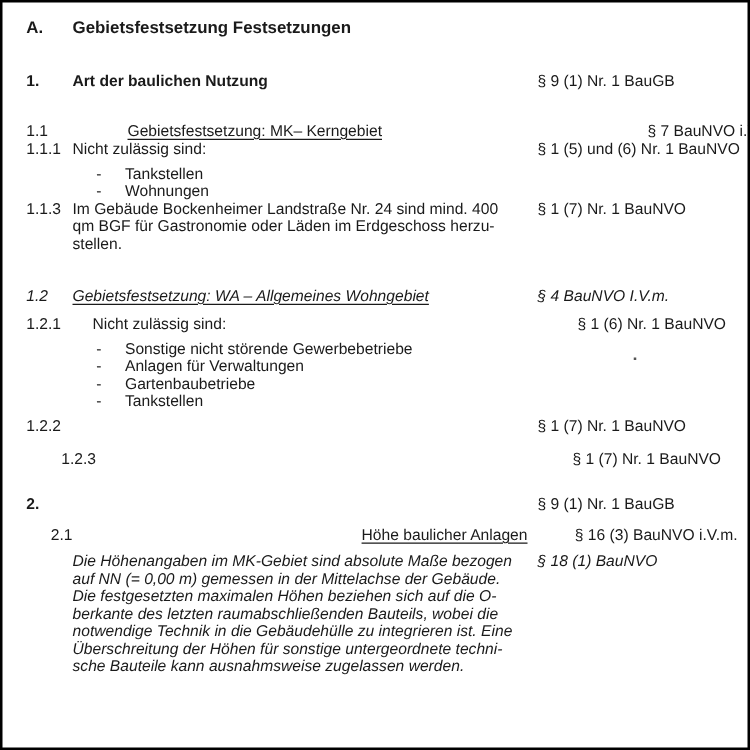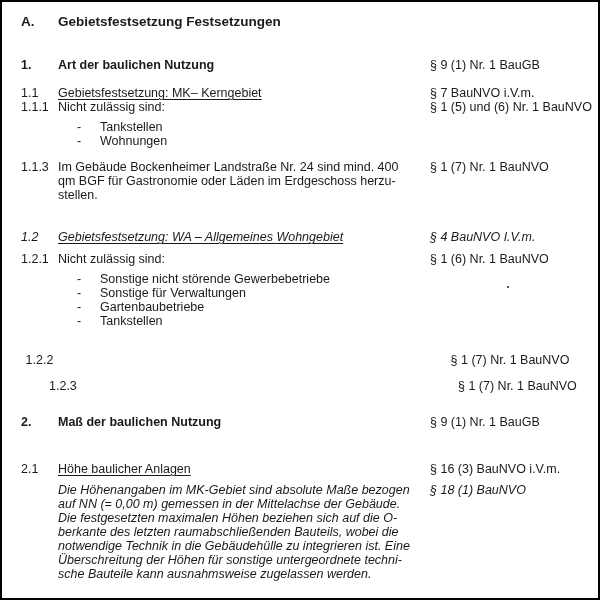--- a/index.html
+++ b/index.html
@@ -31,31 +31,31 @@
   .ref  { grid-column: 3; white-space: nowrap; }
   .bold { font-weight: bold; }
   .underline { text-decoration: underline; text-decoration-thickness: 1px; text-underline-offset: 2px; }
   .wrap { white-space: pre-line; }
   .heading-a { font-size: 13.5px; }
   .bullet { display: flex; }
   .bullet .dash { width: 23px; padding-left: 19px; box-sizing: content-box; flex: none; }
 
   
   .r-1   { margin-top: 29px; }
-  .r-11  { margin-top: 14px; }
+  .r-11  { margin-top: 26px; gap: 44px; }
   .r-111 { }
   .r-b1  { margin-top: 6px;  }
-  .r-113 { margin-top: 12px; }
+  .r-113 { }
   .r-12  { margin-top: 28px; font-style: italic; }
-  .r-121 { margin-top: 8px;  }
+  .r-121 { margin-top: 8px; gap: 16px;  }
   .r-b2  { margin-top: 6px;  }
-  .r-122 { margin-top: 25px; text-align: center; }
+  .r-122 { margin-top: 6px; }
   .r-123 { margin-top: 12px; margin-left: 28px; }
   .r-2   { margin-top: 22px; }
-  .r-21  { margin-top: 33px; }
+  .r-21  { margin-top: 11px; text-align: right; }
   .r-par { margin-top: 7px; font-style: italic;  }
 
   .artifact-dot {
     position: absolute;
     left: 505px;
     top: 284px;
     width: 2px;
     height: 2px;
     background: #555555;
   }
@@ -124,21 +124,21 @@
 
   <div class="row r-b2">
     <span class="num"></span>
     <div class="text">
       <div class="bullet">
         <span class="dash">-</span>
         <span>Sonstige nicht störende Gewerbebetriebe</span>
       </div>
       <div class="bullet">
         <span class="dash">-</span>
-        <span>Sonstige für Verwaltungen</span>
+        <span>Anlagen für Verwaltungen</span>
       </div>
       <div class="bullet">
         <span class="dash">-</span>
         <span>Gartenbaubetriebe</span>
       </div>
       <div class="bullet">
         <span class="dash">-</span>
         <span>Tankstellen</span>
       </div>
     </div>
@@ -149,21 +149,20 @@
     <span class="ref">§ 1 (7) Nr. 1 BauNVO</span>
   </div>
 
   <div class="row r-123">
     <span class="num">1.2.3</span>
     <span class="ref">§ 1 (7) Nr. 1 BauNVO</span>
   </div>
 
   <div class="row r-2">
     <span class="num bold">2.</span>
-    <span class="text bold">Maß der baulichen Nutzung</span>
     <span class="ref">§ 9 (1) Nr. 1 BauGB</span>
   </div>
 
   <div class="row r-21">
     <span class="num">2.1</span>
     <span class="text underline">Höhe baulicher Anlagen</span>
     <span class="ref">§ 16 (3) BauNVO i.V.m.</span>
   </div>
 
   <div class="row r-par">

